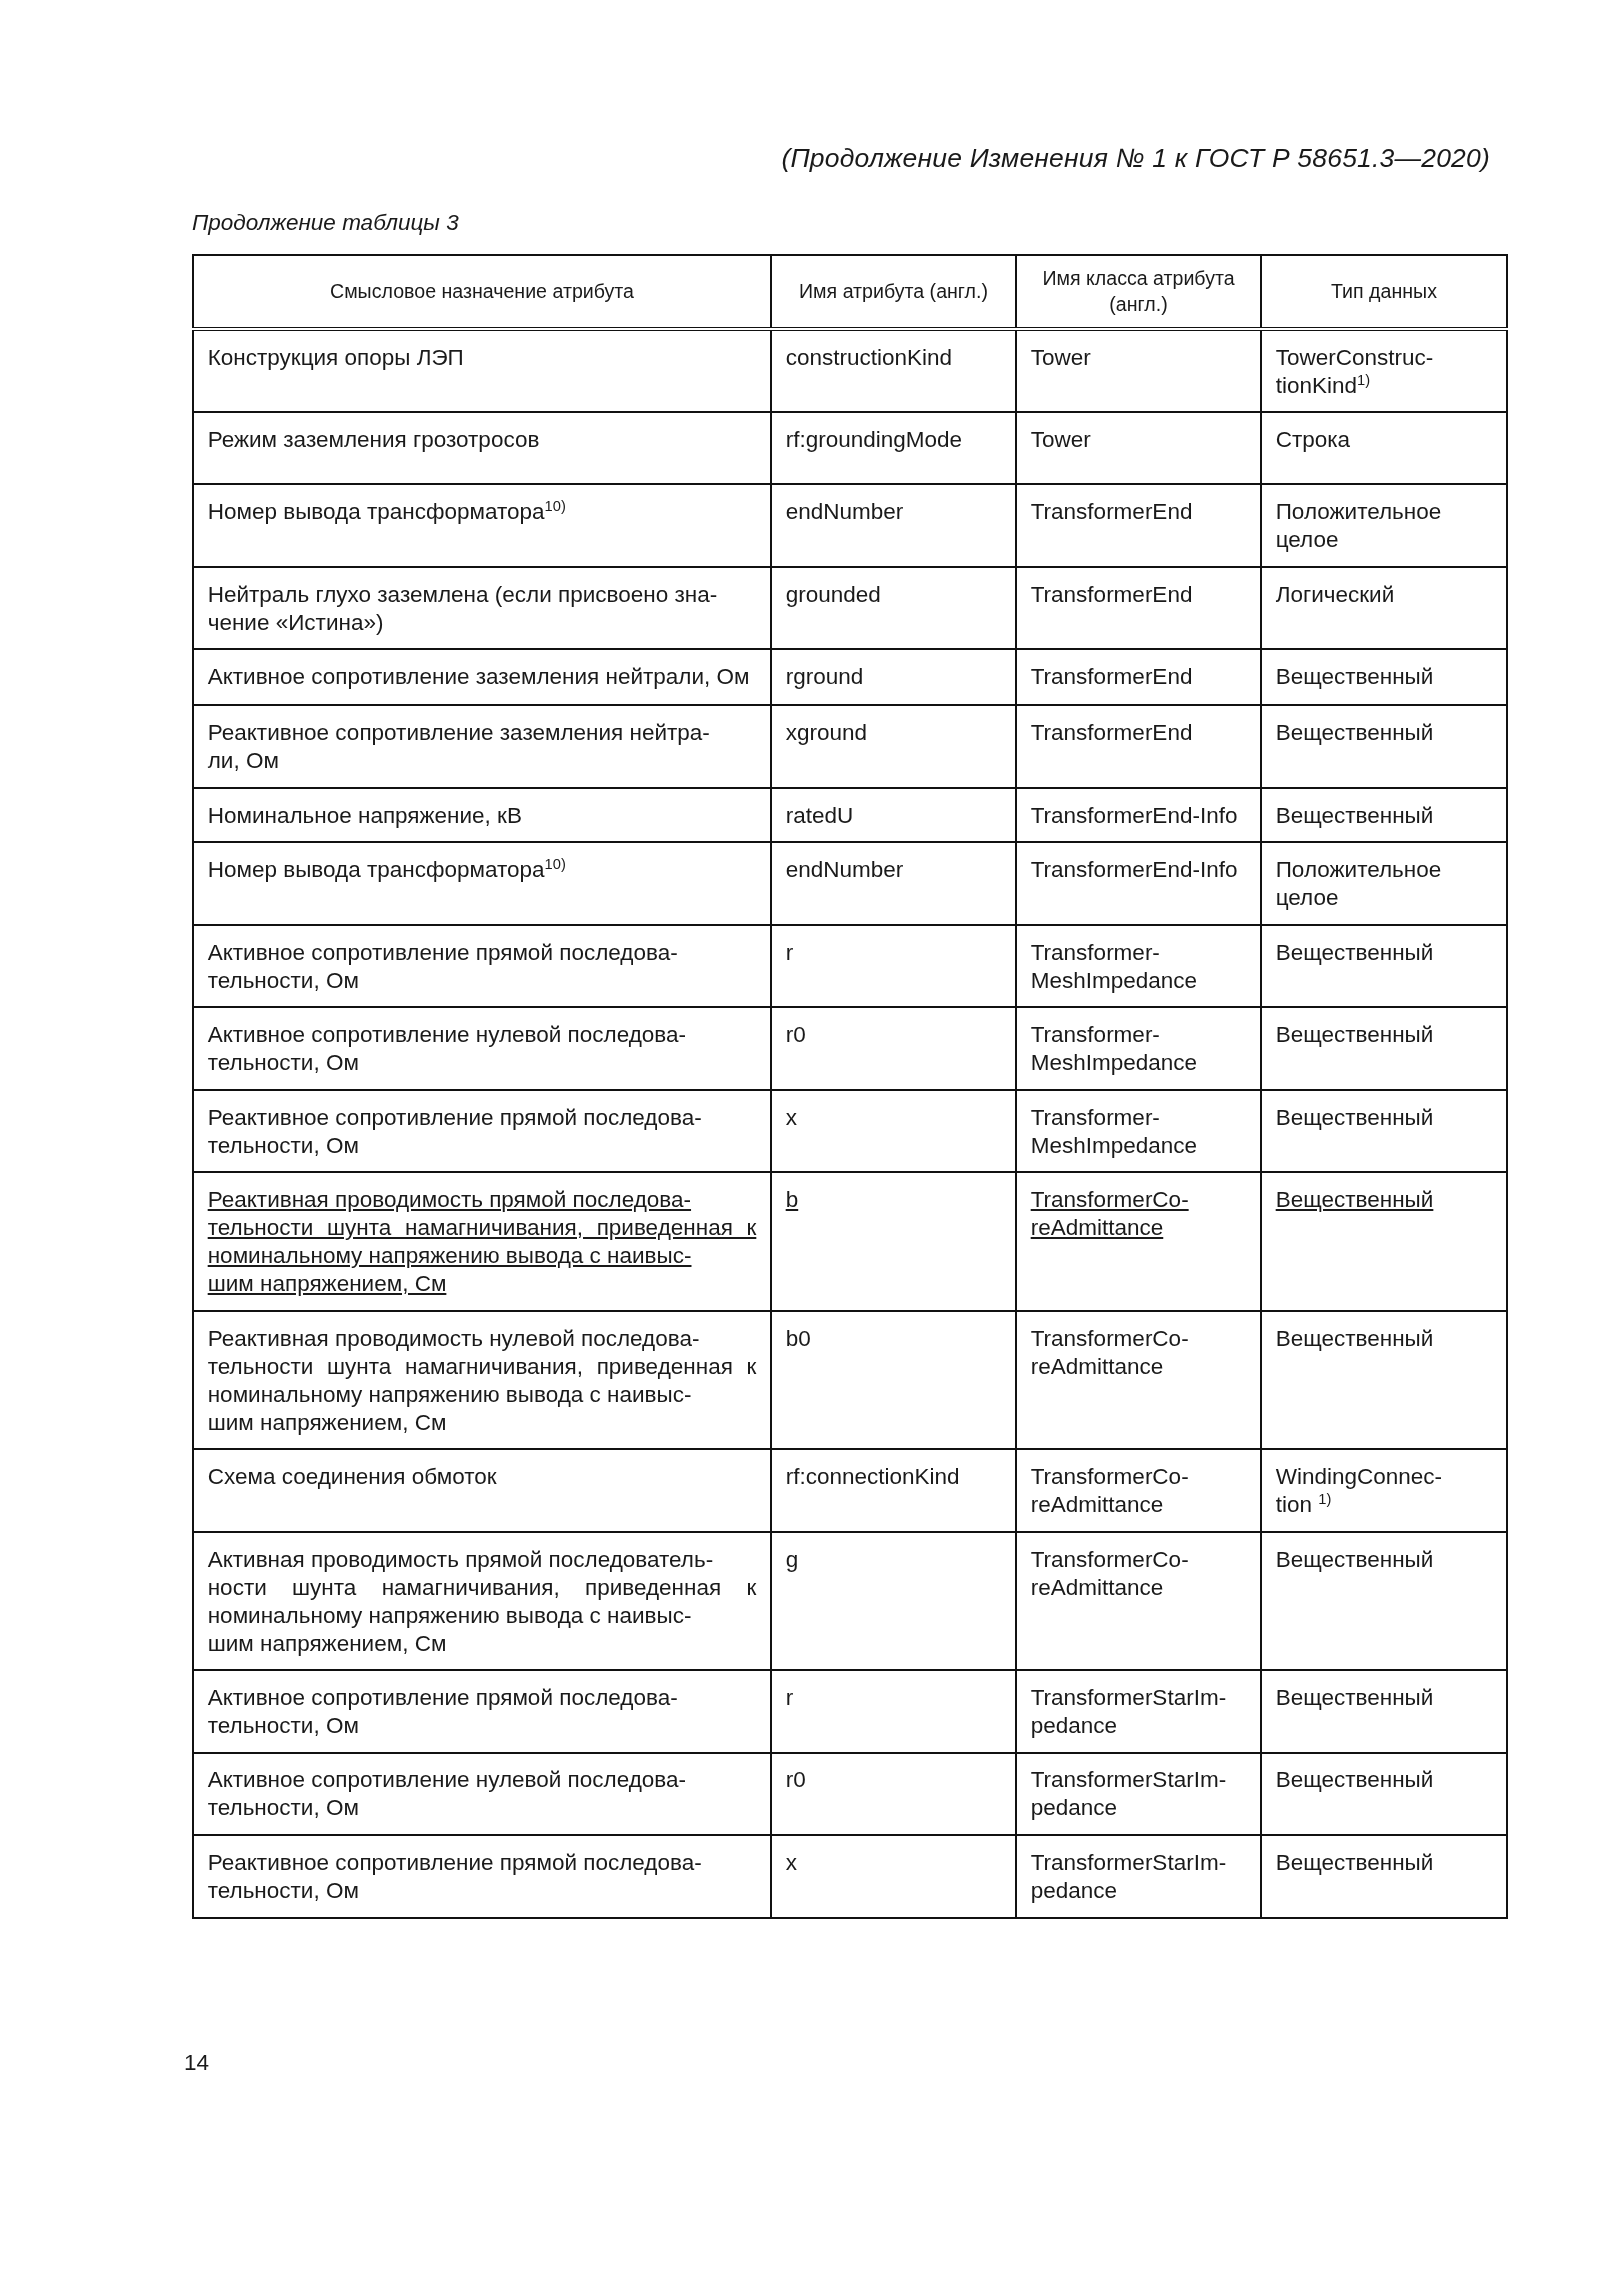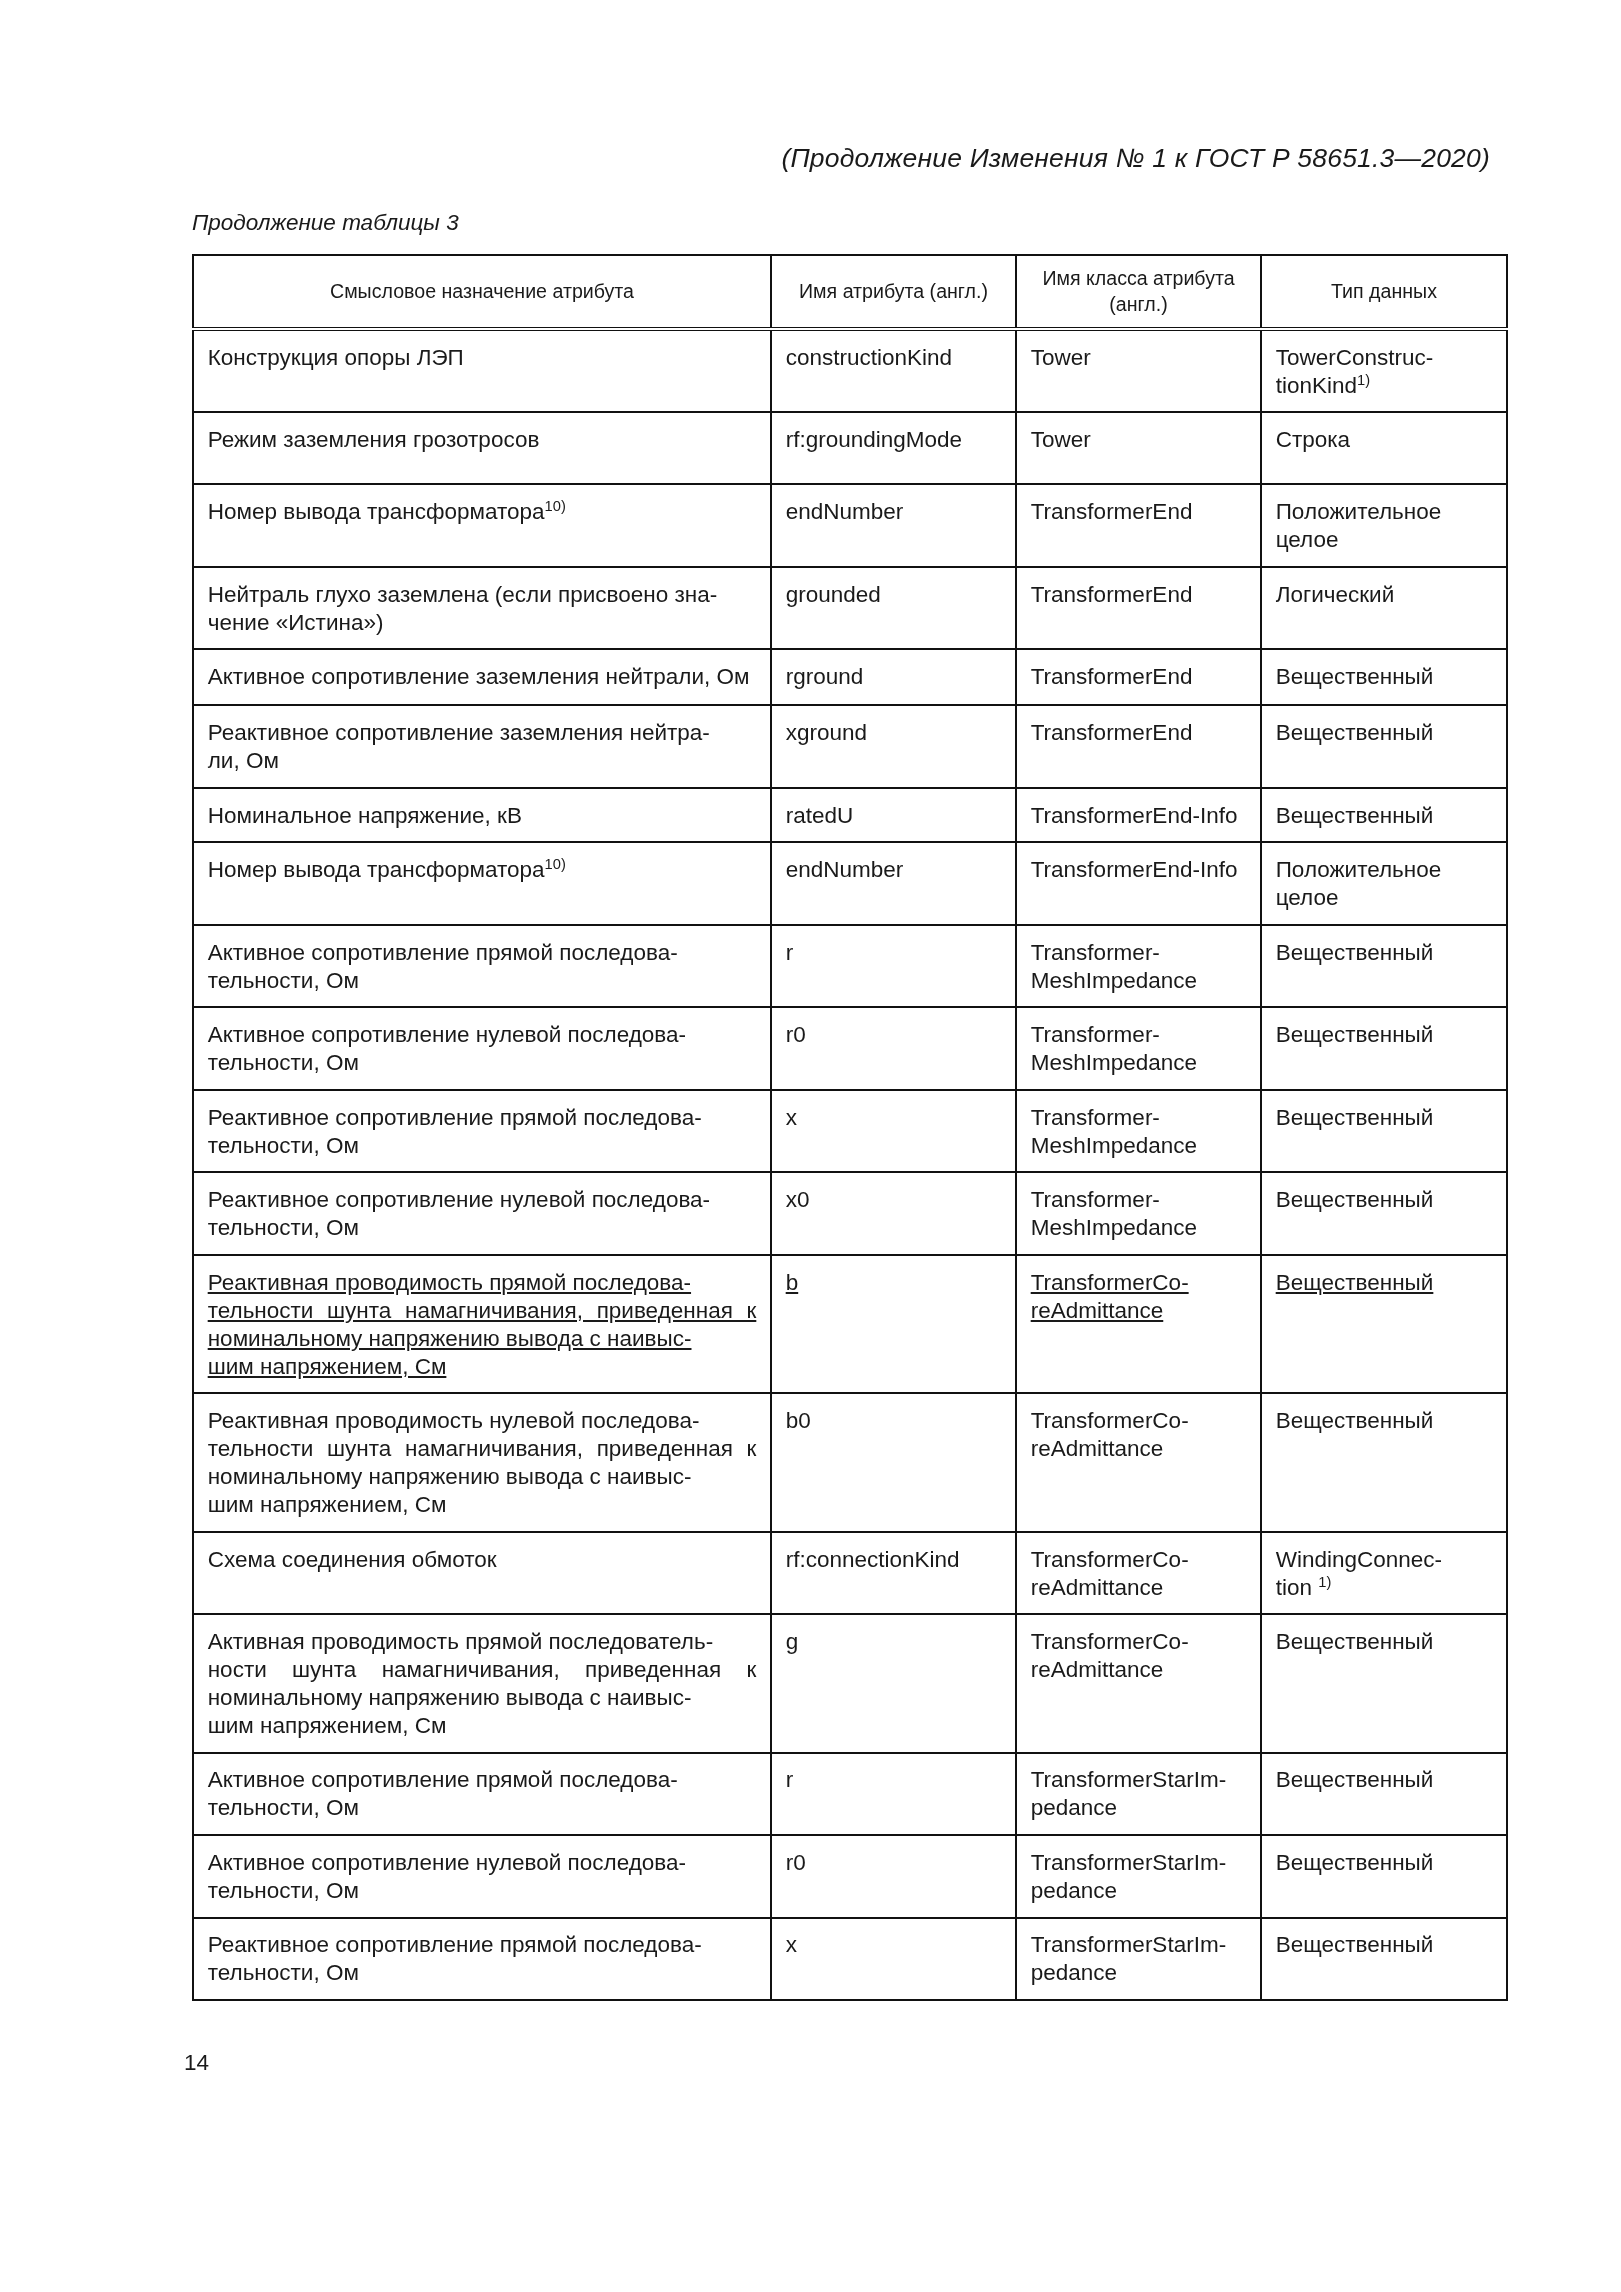--- a/index.html
+++ b/index.html
@@ -128,26 +128,20 @@
         <td><span>r0</span></td>
         <td><span>Transformer-MeshImpedance</span></td>
         <td><span>Вещественный</span></td>
       </tr>
       <tr style="height: 56px;">
         <td class="desc"><span>Реактивное сопротивление прямой последова-<br>тельности, Ом</span></td>
         <td><span>x</span></td>
         <td><span>Transformer-MeshImpedance</span></td>
         <td><span>Вещественный</span></td>
       </tr>
-      <tr style="height: 56px;">
-        <td class="desc"><span>Реактивное сопротивление нулевой последова-<br>тельности, Ом</span></td>
-        <td><span>x0</span></td>
-        <td><span>Transformer-MeshImpedance</span></td>
-        <td><span>Вещественный</span></td>
-      </tr>
       <tr style="height: 94px; text-decoration: underline;">
         <td class="desc"><span>Реактивная проводимость прямой последова-<br>тельности шунта намагничивания, приведенная к номинальному напряжению вывода с наивыс-<br>шим напряжением, См</span></td>
         <td><span>b</span></td>
         <td><span>TransformerCo-<br>reAdmittance</span></td>
         <td><span>Вещественный</span></td>
       </tr>
       <tr style="height: 94px;">
         <td class="desc"><span>Реактивная проводимость нулевой последова-<br>тельности шунта намагничивания, приведенная к номинальному напряжению вывода с наивыс-<br>шим напряжением, См</span></td>
         <td><span>b0</span></td>
         <td><span>TransformerCo-<br>reAdmittance</span></td>

